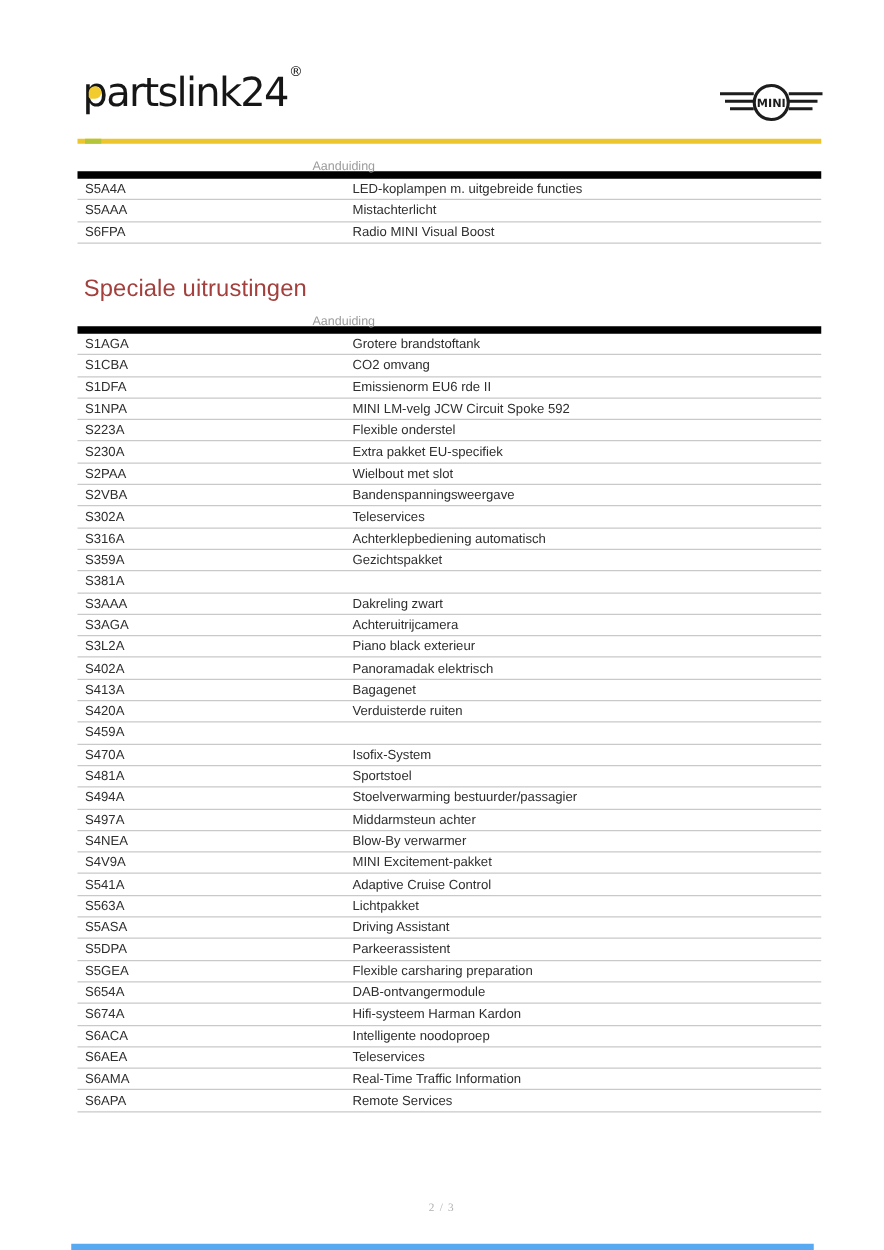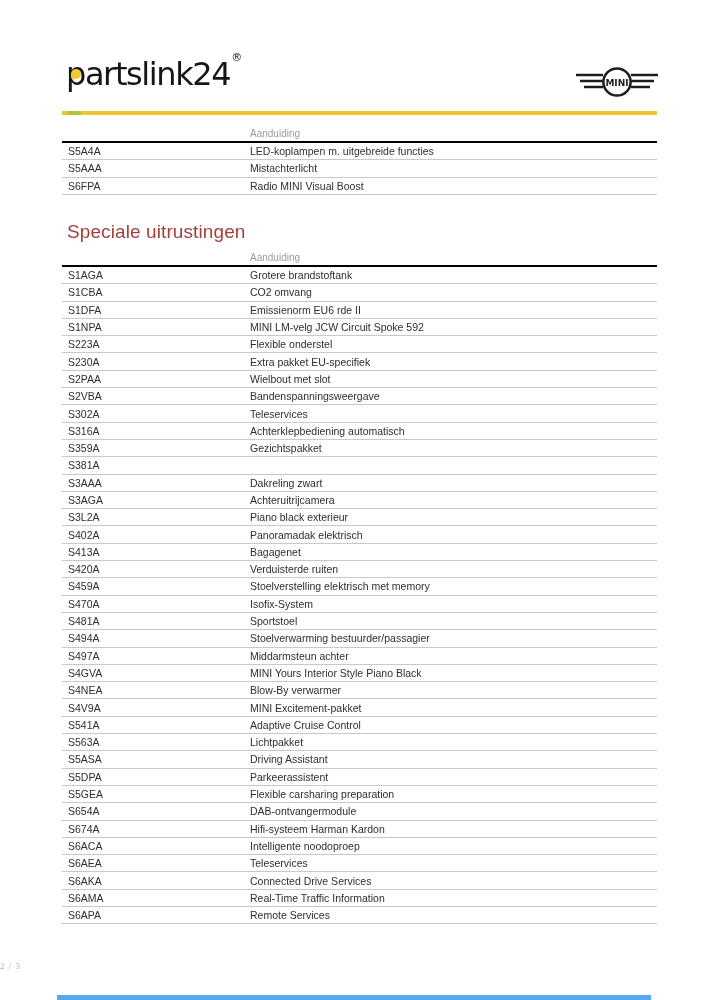--- a/index.html
+++ b/index.html
@@ -43,36 +43,36 @@
   }
 
   
   .table {
     position:absolute; left:62px; width:595px;
     font-size:10.5px; color:#2e2e2e;
   }
   .t1 { top:128px; }
   .t2 { top:252px; }
   .thead {
-    display:flex; align-items:flex-end; box-sizing:border-box;
+    display:flex; align-items:flex-start; box-sizing:border-box;
     height:15px; padding:0 0 2px 188px;
     font-size:10px; color:#9b9b9b;
-    border-bottom:2px solid #000000;
+    border-bottom:6px solid #000000;
   }
   .trow {
     display:flex; align-items:center; box-sizing:border-box;
-    height:17.3px; border-bottom:1px solid #c9c9c9;
+    height:17.3px; border-bottom:1px solid #c9c9c9;gap:32px;
   }
   .trow .code { width:188px; padding-left:6px; box-sizing:border-box; flex:none; }
   .trow .desc { flex:1; }
 
   
   .footer {
     position:absolute; top:961px; left:0; width:100%;
-    font-size:9px; color:#b0b0b0; letter-spacing:1px;font-family:Liberation Serif, serif;
+    text-align:center; font-size:9px; color:#b0b0b0; letter-spacing:1px;font-family:Liberation Serif, serif;
   }
 
   .bottom-bar {
     position:absolute; left:57px; bottom:0; width:594px; height:5px;
     background:#57AAF2;
   }
 </style>
 </head>
 <body>
 
@@ -199,43 +199,38 @@
         <div class="trow">
           <span class="code">S413A</span>
           <span class="desc">Bagagenet</span>
         </div>
         <div class="trow">
           <span class="code">S420A</span>
           <span class="desc">Verduisterde ruiten</span>
         </div>
         <div class="trow">
           <span class="code">S459A</span>
-          <span class="desc">Stoelverstelling elektrisch met memory</span>
         </div>
         <div class="trow">
           <span class="code">S470A</span>
           <span class="desc">Isofix-System</span>
         </div>
         <div class="trow">
           <span class="code">S481A</span>
           <span class="desc">Sportstoel</span>
         </div>
         <div class="trow">
           <span class="code">S494A</span>
           <span class="desc">Stoelverwarming bestuurder/passagier</span>
         </div>
         <div class="trow">
           <span class="code">S497A</span>
           <span class="desc">Middarmsteun achter</span>
         </div>
         <div class="trow">
-          <span class="code">S4GVA</span>
-          <span class="desc">MINI Yours Interior Style Piano Black</span>
-        </div>
-        <div class="trow">
           <span class="code">S4NEA</span>
           <span class="desc">Blow-By verwarmer</span>
         </div>
         <div class="trow">
           <span class="code">S4V9A</span>
           <span class="desc">MINI Excitement-pakket</span>
         </div>
         <div class="trow">
           <span class="code">S541A</span>
           <span class="desc">Adaptive Cruise Control</span>
@@ -266,24 +261,20 @@
         </div>
         <div class="trow">
           <span class="code">S6ACA</span>
           <span class="desc">Intelligente noodoproep</span>
         </div>
         <div class="trow">
           <span class="code">S6AEA</span>
           <span class="desc">Teleservices</span>
         </div>
         <div class="trow">
-          <span class="code">S6AKA</span>
-          <span class="desc">Connected Drive Services</span>
-        </div>
-        <div class="trow">
           <span class="code">S6AMA</span>
           <span class="desc">Real-Time Traffic Information</span>
         </div>
         <div class="trow">
           <span class="code">S6APA</span>
           <span class="desc">Remote Services</span>
         </div>
       </div>
   </div>
 

